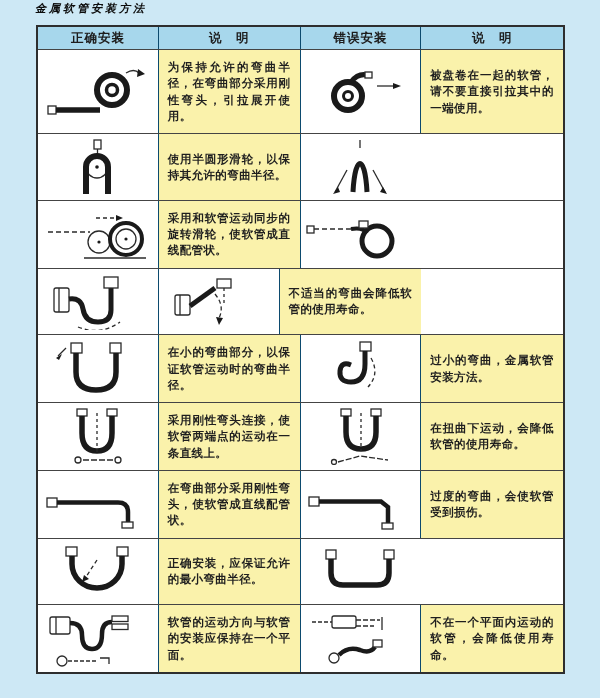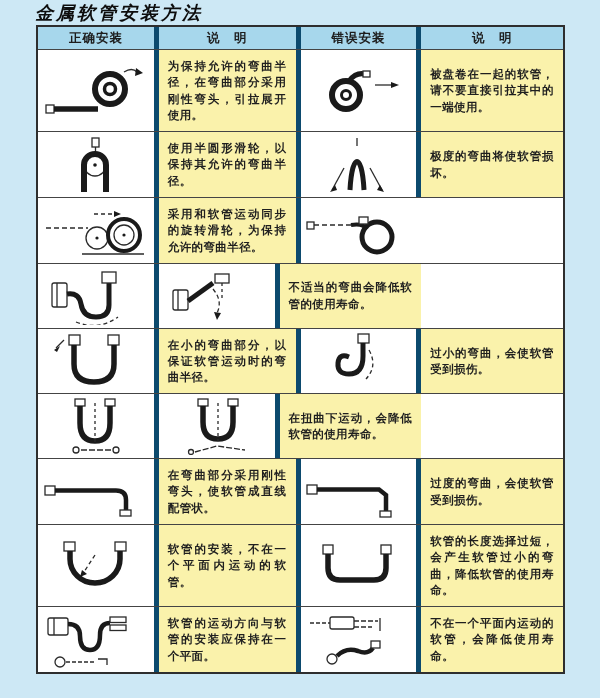--- a/index.html
+++ b/index.html
@@ -7,33 +7,33 @@
   body {
     background:#cde8f5;
     font-family:"Liberation Sans", sans-serif;
     position:relative;
     overflow:hidden;
   }
   .page-title {
     position:absolute; left:35px; top:1px;
     font-family:Liberation Sans, sans-serif;
     font-weight:bold; font-style:italic;
-    font-size:18px; letter-spacing:3px; color:#0d0d0d;
+    font-size:11px; letter-spacing:3px; color:#0d0d0d;
   }
   .install-table {
     position:absolute; left:36px; top:25px;
     width:529px; height:649px;
     border:2px solid #2e2e2e;
     background:#ffffff;
     display:flex; flex-direction:column;
   }
   .hrow { display:flex; flex:0 0 23px; border-bottom:1px solid #444; }
   .row  { display:flex; flex:1 1 auto; border-bottom:1px solid #444; }
   .row:last-child { border-bottom:none;align-items:center; }
-  .cell { border-right:5px solid #0c4a6e; height:100%; }
+  .cell { border-right:1px solid #0c4a6e; height:100%; }
   .cell:last-child { border-right:none; }
   .w-img  { width:23%; }
   .w-note { width:27%; }
   .hcell {
     background:#a7d7ec;
     display:flex; align-items:center; justify-content:center;
     font-size:12.5px; font-weight:bold; color:#1d1d1d; letter-spacing:1px;
   }
   .img-cell {
     background:#ffffff;
@@ -121,44 +121,41 @@
       <span class="fig">
         <svg width="112" height="58" viewBox="0 0 112 58">
           <line class="thin" x1="55" y1="2" x2="55" y2="10"></line>
           <path class="hose" stroke-width="5" d="M48 54 C50 16 60 16 62 54"></path>
           <line class="thin" x1="42" y1="32" x2="30" y2="54"></line>
           <line class="thin" x1="68" y1="32" x2="80" y2="54"></line>
           <polygon class="dot" points="28,56 33,49 35,54"></polygon>
           <polygon class="dot" points="82,56 75,54 78,49"></polygon>
         </svg>
       </span>
-    </div>
-    <div class="cell w-note txt-cell">
-      <div class="txt">极度的弯曲将使软管损坏。</div>
     </div>
   </div>
 
   <div class="row">
     <div class="cell w-img img-cell">
       <span class="fig">
         <svg width="112" height="58" viewBox="0 0 112 58">
           <path class="thin" stroke-width="2.5" stroke-dasharray="5 3" d="M6 27 H48"></path>
           <path class="thin" stroke-dasharray="4 3" d="M54 13 H74"></path>
           <polygon class="dot" points="74,10 81,13 74,16"></polygon>
           <circle class="thin" cx="57" cy="37" r="11"></circle>
           <circle class="dot" cx="57" cy="37" r="1.6"></circle>
           <circle class="hose" stroke-width="4" cx="84" cy="34" r="16"></circle>
           <circle class="thinf" cx="84" cy="34" r="10"></circle>
           <circle class="dot" cx="84" cy="34" r="1.6"></circle>
           <line class="thin" x1="42" y1="53" x2="104" y2="53"></line>
         </svg>
       </span>
     </div>
     <div class="cell w-note txt-cell">
-      <div class="txt">采用和软管运动同步的旋转滑轮，为保持允许的弯曲半径。</div>
+      <div class="txt">采用和软管运动同步的旋转滑轮，使软管成直线配管状。</div>
     </div>
     <div class="cell w-img img-cell">
       <span class="fig">
         <svg width="112" height="58" viewBox="0 0 112 58">
           <rect class="thinf" x="2" y="21" width="7" height="7"></rect>
           <path class="thin" stroke-width="2.5" stroke-dasharray="5 3" d="M9 24 H46"></path>
           <path class="hose" stroke-width="4" d="M46 24 Q58 22 62 28"></path>
           <circle class="hose" stroke-width="5" cx="72" cy="36" r="15"></circle>
           <rect class="thinf" x="54" y="16" width="9" height="7"></rect>
         </svg>
@@ -214,38 +211,41 @@
     <div class="cell w-img img-cell">
       <span class="fig">
         <svg width="112" height="58" viewBox="0 0 112 58">
           <rect class="thinf" x="56" y="2" width="11" height="9"></rect>
           <path class="hose" stroke-width="5" d="M61 11 L61 24 Q61 42 47 42 Q35 42 36 31 Q37 21 47 25"></path>
           <path class="thin" stroke-dasharray="4 3" d="M67 18 Q76 34 64 47"></path>
         </svg>
       </span>
     </div>
     <div class="cell w-note txt-cell">
-      <div class="txt">过小的弯曲，会使软管受到损伤。</div>
+      <div class="txt">过小的弯曲，金属软管安装方法。</div>
     </div>
   </div>
 
   <div class="row">
     <div class="cell w-img img-cell">
       <span class="fig">
         <svg width="112" height="58" viewBox="0 0 112 58">
           <rect class="thinf" x="35" y="2" width="10" height="7"></rect>
           <rect class="thinf" x="65" y="2" width="10" height="7"></rect>
           <path class="hose" stroke-width="5.5" d="M40 9 L40 26 Q40 44 55 44 Q70 44 70 26 L70 9"></path>
           <line class="thin" stroke-dasharray="3 3" x1="55" y1="6" x2="55" y2="46"></line>
           <circle class="thin" cx="36" cy="53" r="3"></circle>
           <line class="thin" stroke-width="2" stroke-dasharray="6 2" x1="41" y1="53" x2="71" y2="53"></line>
           <circle class="thin" cx="76" cy="53" r="3"></circle>
         </svg>
       </span>
     </div>
+    <div class="cell w-note txt-cell">
+      <div class="txt">采用刚性弯头连接，使软管两端点的运动在一条直线上。</div>
+    </div>
     <div class="cell w-img img-cell">
       <span class="fig">
         <svg width="112" height="58" viewBox="0 0 112 58">
           <rect class="thinf" x="37" y="2" width="10" height="7"></rect>
           <rect class="thinf" x="67" y="2" width="10" height="7"></rect>
           <path class="hose" stroke-width="5.5" d="M42 9 L42 25 Q42 42 57 42 Q72 42 72 25 L72 9"></path>
           <line class="thin" stroke-dasharray="3 3" x1="57" y1="6" x2="57" y2="44"></line>
           <circle class="thin" cx="30" cy="55" r="2.5"></circle>
           <path class="thin" stroke-width="2" stroke-dasharray="6 2" d="M34 55 L56 49 L84 53"></path>
         </svg>
@@ -289,33 +289,30 @@
         <svg width="112" height="58" viewBox="0 0 112 58">
           <rect class="thinf" x="24" y="5" width="11" height="9"></rect>
           <rect class="thinf" x="75" y="5" width="11" height="9"></rect>
           <path class="hose" stroke-width="5.5" d="M30 14 L30 22 A25 24 0 0 0 80 22 L80 14"></path>
           <path class="thin" stroke-dasharray="4 3" d="M55 18 L42 38"></path>
           <polygon class="dot" points="40,40 42,33 47,37"></polygon>
         </svg>
       </span>
     </div>
     <div class="cell w-note txt-cell">
-      <div class="txt">软管的安装，不在一个平面内运动的软管。</div>
+      <div class="txt">正确安装，应保证允许的最小弯曲半径。</div>
     </div>
     <div class="cell w-img img-cell">
       <span class="fig">
         <svg width="112" height="58" viewBox="0 0 112 58">
           <rect class="thinf" x="21" y="8" width="10" height="9"></rect>
           <rect class="thinf" x="79" y="8" width="10" height="9"></rect>
           <path class="hose" stroke-width="5.5" d="M26 17 L26 31 Q26 43 38 43 L72 43 Q84 43 84 31 L84 17"></path>
         </svg>
       </span>
-    </div>
-    <div class="cell w-note txt-cell">
-      <div class="txt">软管的长度选择过短，会产生软管过小的弯曲，降低软管的使用寿命。</div>
     </div>
   </div>
 
   <div class="row">
     <div class="cell w-img img-cell">
       <span class="fig">
         <svg width="112" height="58" viewBox="0 0 112 58">
           <rect class="thinf" x="8" y="7" width="20" height="17" rx="2"></rect>
           <line class="thin" x1="14" y1="7" x2="14" y2="24"></line>
           <path class="hose" stroke-width="4.5" d="M28 13 Q40 13 40 25 Q40 39 50 39 Q60 39 60 24 Q60 12 70 12"></path>

